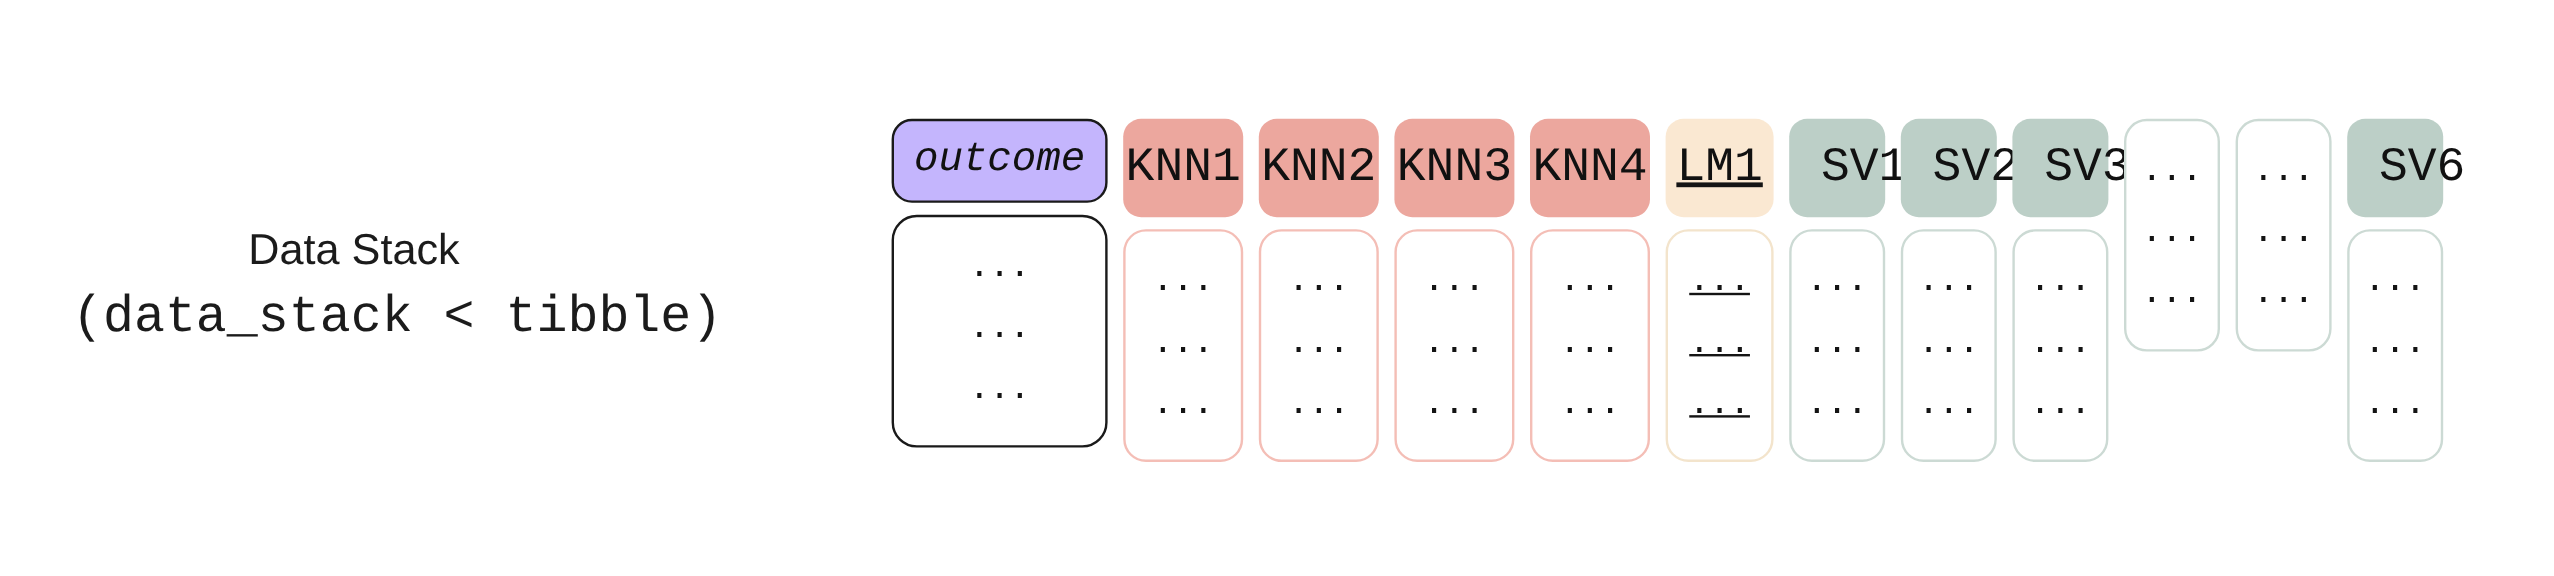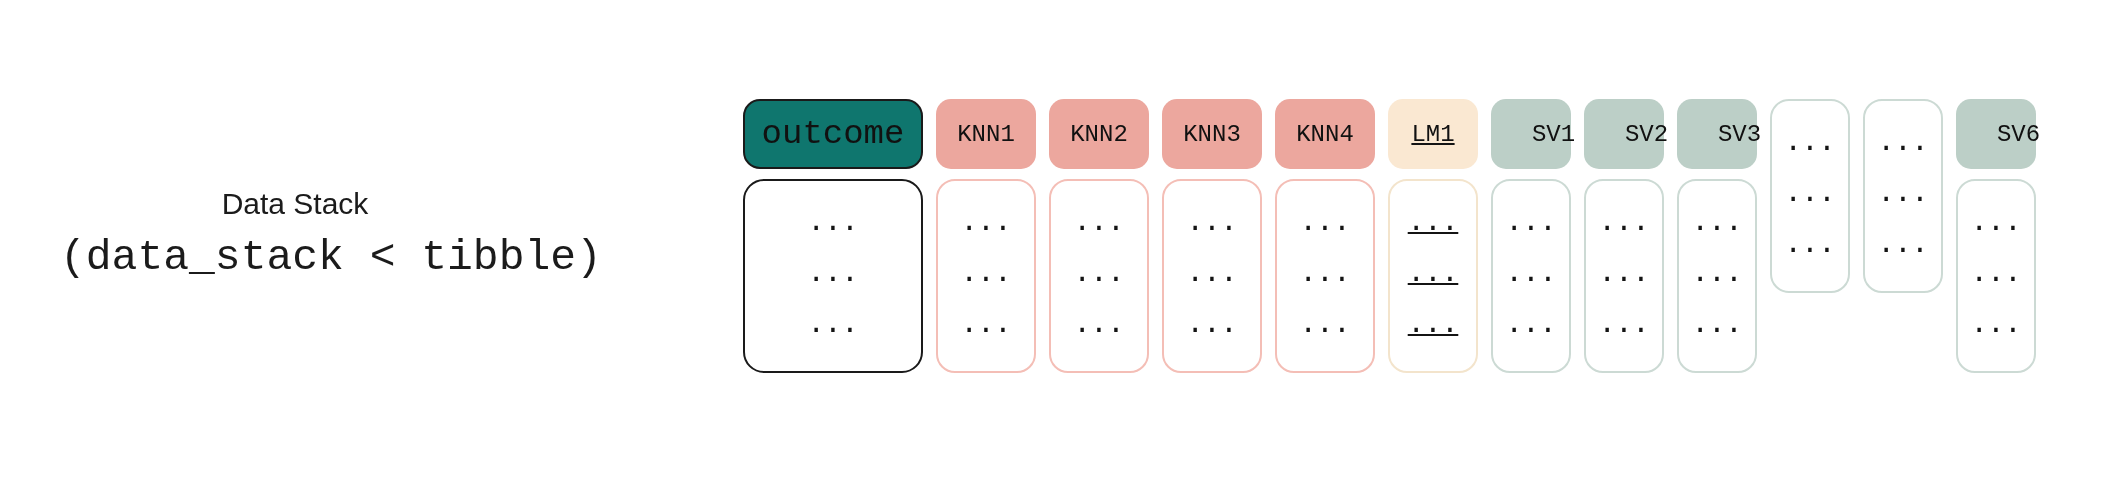--- a/index.html
+++ b/index.html
@@ -22,21 +22,21 @@
   
   .caption {
     position: absolute;
     left: 60px;
     top: 186px;
     width: 470px;
     text-align: center;
   }
   .caption-title {
     font-family: "Liberation Sans", sans-serif;
-    font-size: 30px;
+    font-size: 36px;
     line-height: 1.2;
     color: #1b1b1b;
   }
   .caption-code {
     margin-top: 10px;
     font-family: "Liberation Mono", "DejaVu Sans Mono", monospace;
     font-size: 43px;
     line-height: 1.2;
     color: #1b1b1b;
     white-space: nowrap;
@@ -49,27 +49,27 @@
     display: flex;
     gap: 13px;
     align-items: flex-start;
   }
   .col {
     display: flex;
     flex-direction: column;
     gap: 10px;
   }
   .hdr {
-    height: 70px;
+    height: 82px;
     border-radius: 15px;
     display: flex;
     align-items: center;
     justify-content: center;
     font-family: "Liberation Mono", "DejaVu Sans Mono", monospace;
-    font-size: 24px;
+    font-size: 40px;
     color: #111;
     box-sizing: border-box;
     white-space: nowrap;
   }
   .colbody {
     height: 194px;
     border-radius: 19px;
     background: #ffffff;
     box-sizing: border-box;
     display: flex;
@@ -82,24 +82,25 @@
     font-size: 28px;
     line-height: 1;
     text-align: center;
     color: #141414;
     letter-spacing: 0;
   }
   
   .type-outcome { width: 180px; }
   .type-outcome .hdr {
     height: 70px;
-    background: #0f766e;
+    background: #c4b5fd;
     border: 2.5px solid var(--outline-dark, #1a1a1a);
     border-radius: 17px;
     font-size: 34px;
+    font-style: italic;
   }
   .type-outcome .colbody {
     border: 2.5px solid var(--outline-dark, #1a1a1a);
     border-radius: 21px;
   }
   .type-knn { width: 100px; }
   .type-knn .hdr  { background: var(--knn-header-fill, #ECA79E); }
   .type-knn .colbody { border: 2px solid var(--knn-body-border, #F4BEB6); }
 
   .type-lm { width: 90px; text-decoration: underline; }

